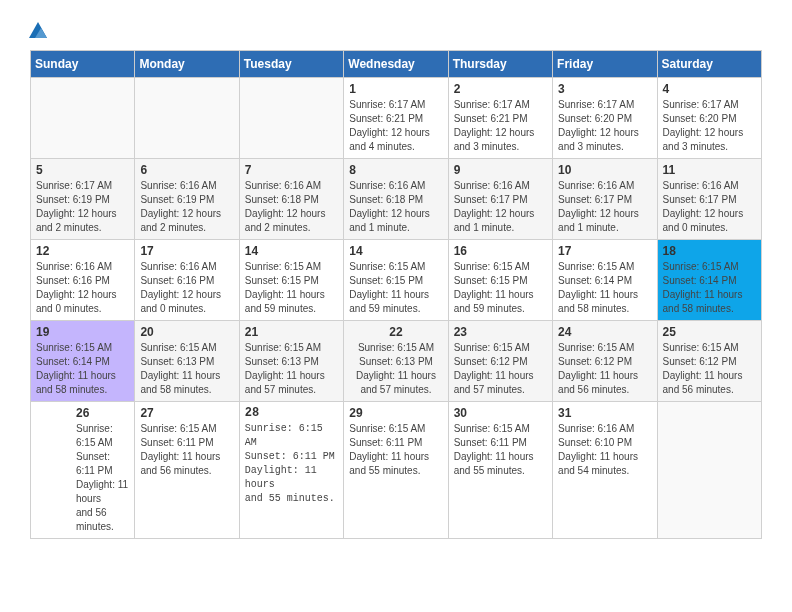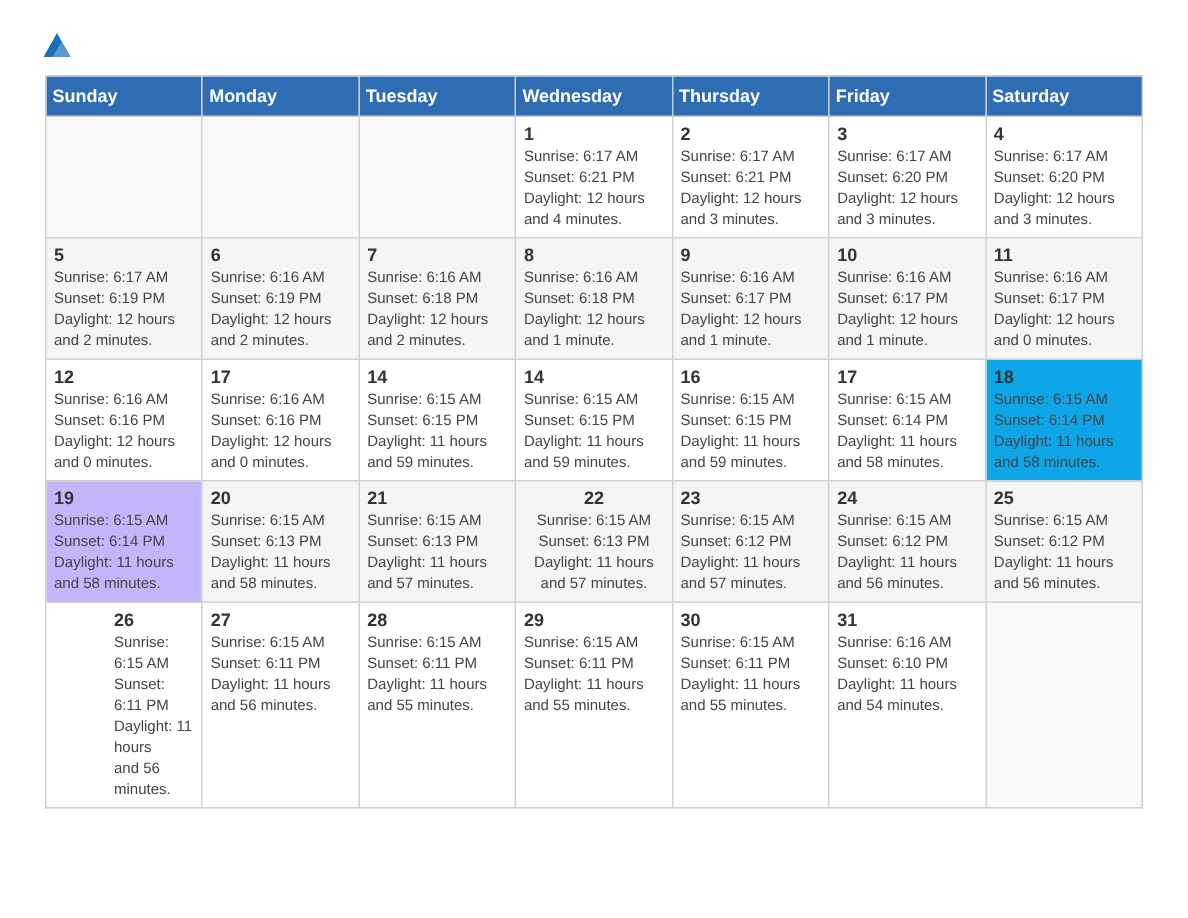--- a/index.html
+++ b/index.html
@@ -330,21 +330,21 @@
 Daylight: 11 hours
 and 56 minutes.</div>
           </td>
           <td style="background: rgb(255, 255, 255);">
             <span class="day-number">27</span>
             <div class="day-info" style="white-space: pre-line;">Sunrise: 6:15 AM
 Sunset: 6:11 PM
 Daylight: 11 hours
 and 56 minutes.</div>
           </td>
-          <td style="background: rgb(255, 255, 255);">
+          <td style="background: rgb(255, 255, 255); font-family: Liberation Mono, monospace;">
             <span class="day-number">28</span>
             <div class="day-info" style="white-space: pre-line;">Sunrise: 6:15 AM
 Sunset: 6:11 PM
 Daylight: 11 hours
 and 55 minutes.</div>
           </td>
           <td style="background: rgb(255, 255, 255);">
             <span class="day-number">29</span>
             <div class="day-info" style="white-space: pre-line;">Sunrise: 6:15 AM
 Sunset: 6:11 PM

